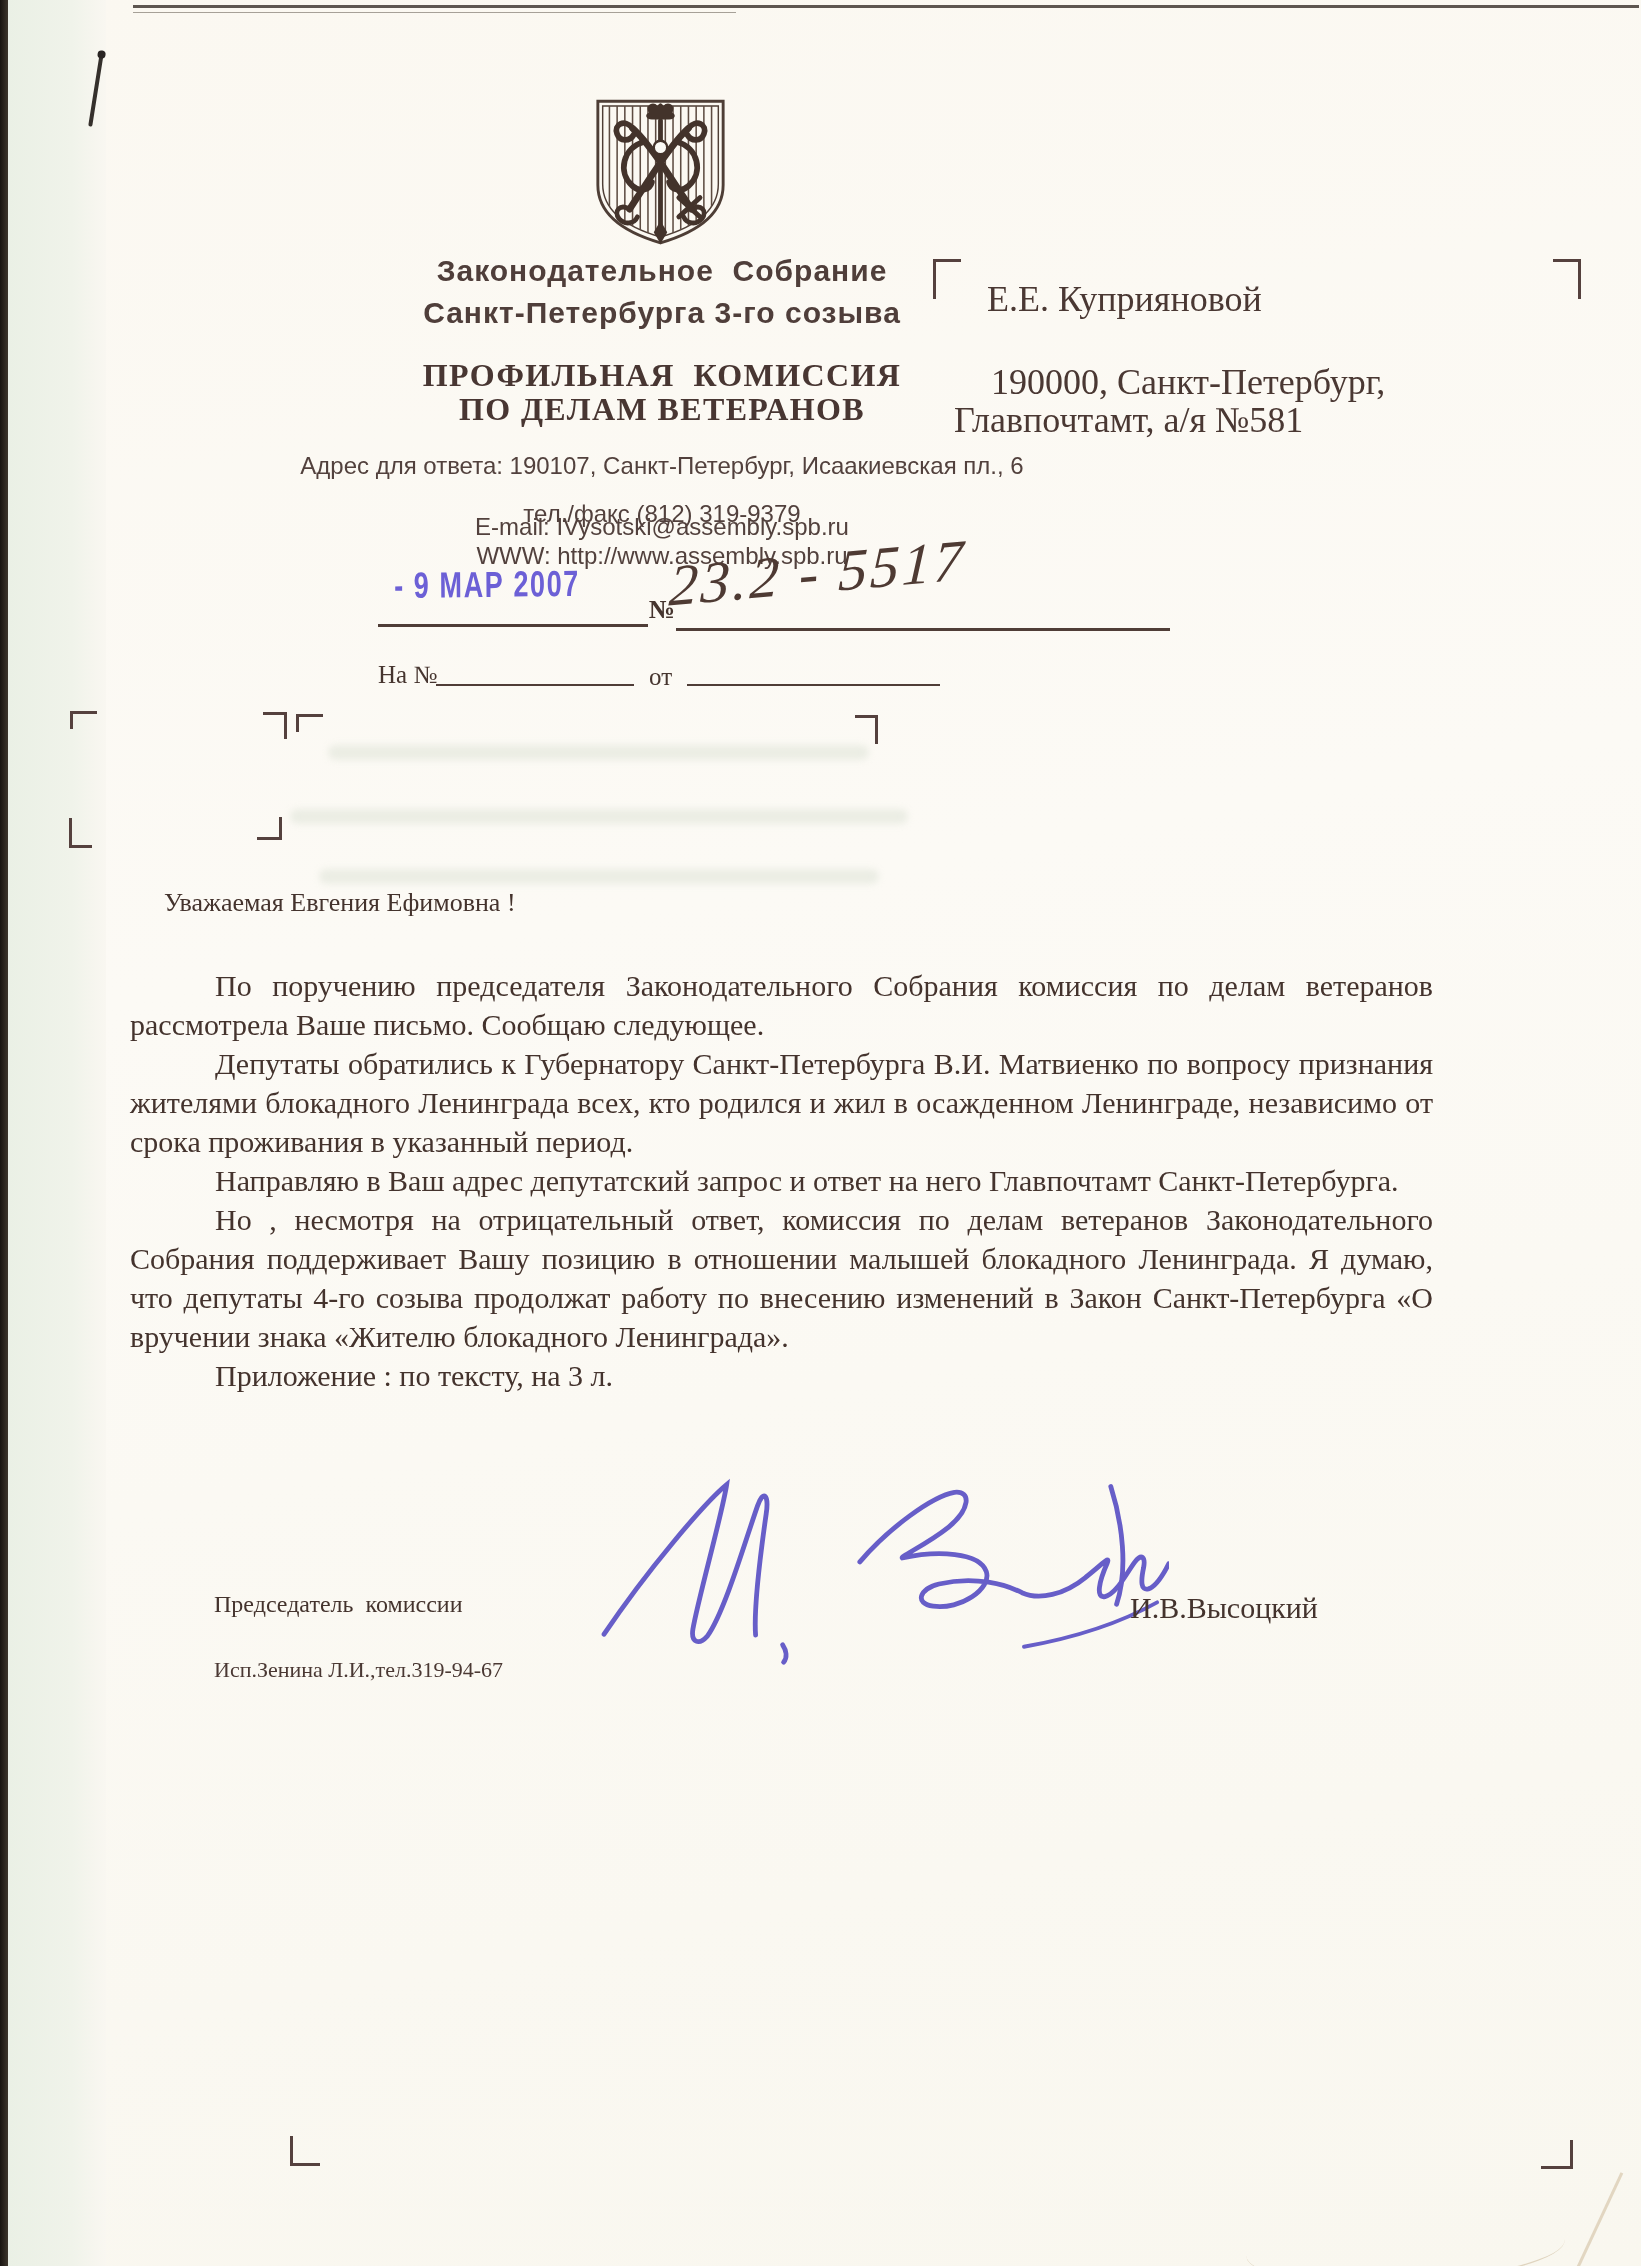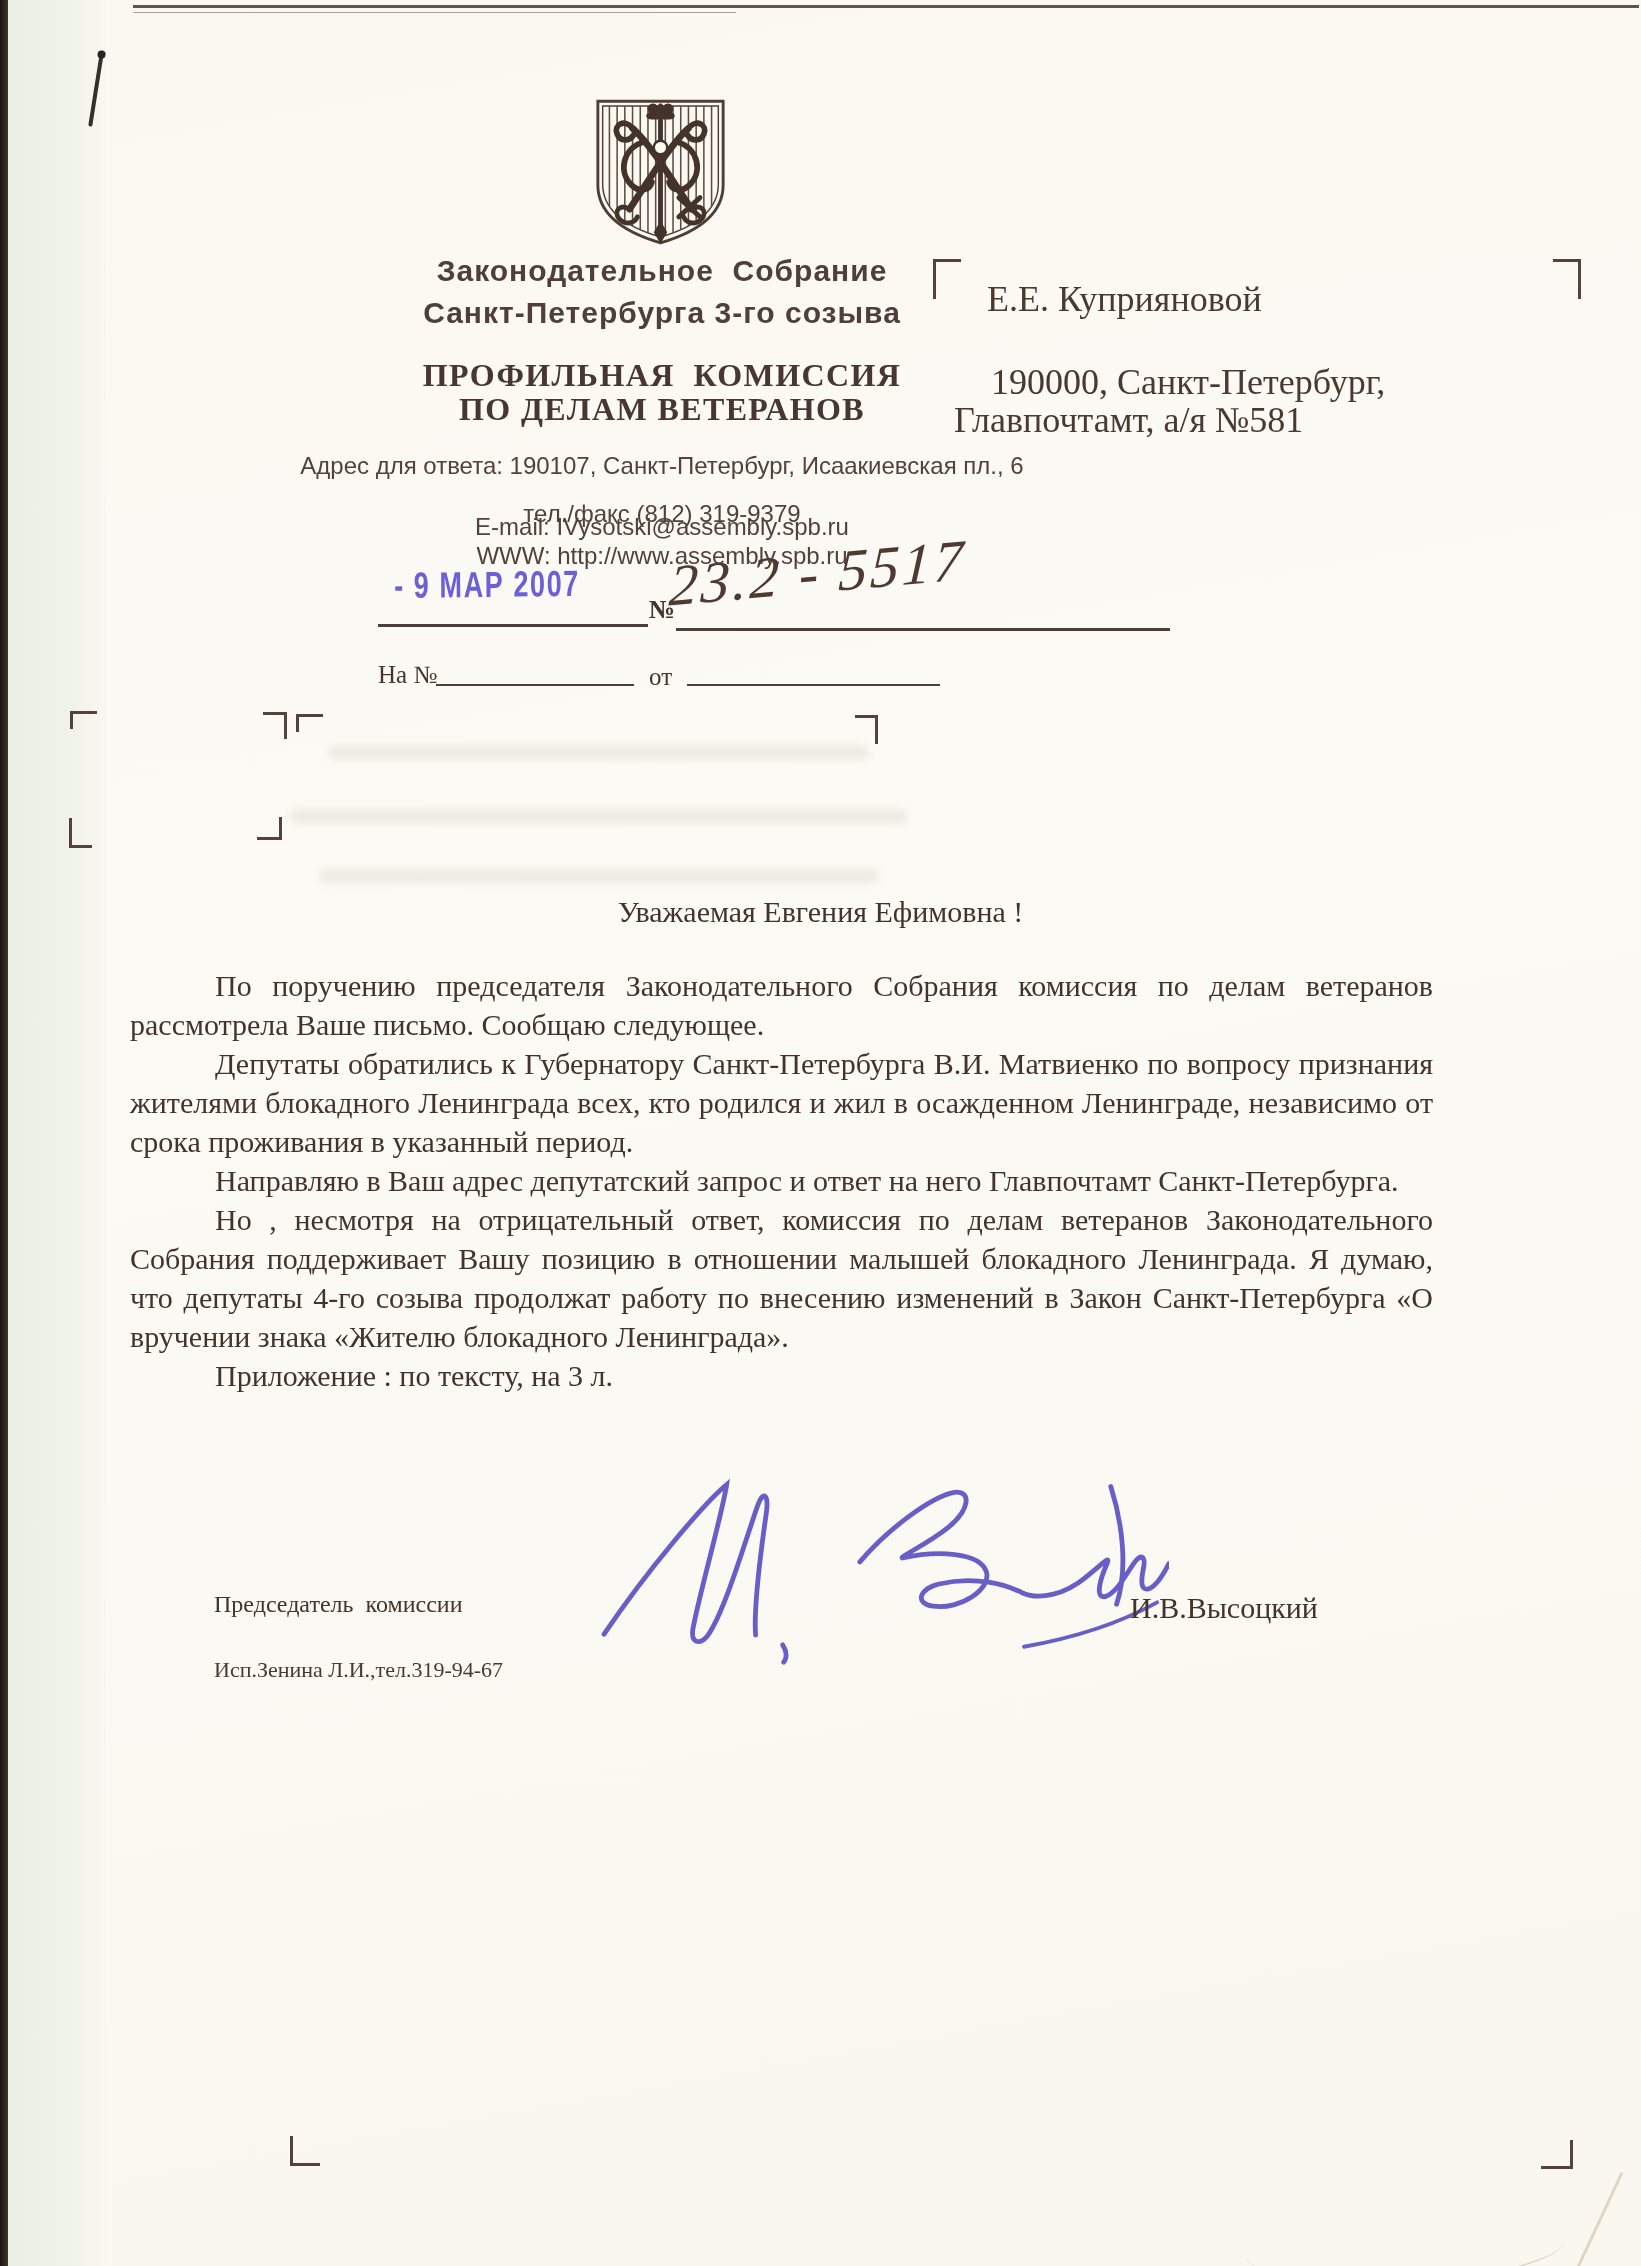--- a/index.html
+++ b/index.html
@@ -29,21 +29,21 @@
   .refnum{left:671px;top:552px;font-size:58px;font-style:italic;letter-spacing:2.9px;color:#4e3a33;
           transform:rotate(-5deg) skewX(-8deg);transform-origin:left top;white-space:pre;}
   .nosym{left:649px;top:595px;font-size:26px;font-weight:700;color:#46352f;}
   .uline{background:#4f3d37;height:2.9px;}
   .reflabel{font-size:25px;color:#46352f;white-space:pre;}
   
   .cm{border:0 solid #55413e;}
   
   .rcp{font-size:36px;color:#4a3833;white-space:pre;}
   
-  .salut{left:164px;top:888px;width:1313px;text-align:center;font-size:30px;margin-top:7px;}
+  .salut{left:164px;top:888px;width:1313px;font-size:26px;}
   .bodytext{left:130px;top:966px;width:1303px;font-size:30px;line-height:39px;text-align:justify;}
   .bodytext p{margin:0;text-indent:85px;}
   .bodytext p:last-child{text-align:left;}
   .sig-title{left:214px;top:1591px;font-size:24px;white-space:pre-wrap;}
   .sig-name{left:1130px;top:1591px;font-size:30px;}
   .executor{left:214px;top:1657px;font-size:22px;color:#4a3833;}
 </style>
 </head>
 <body>
 

